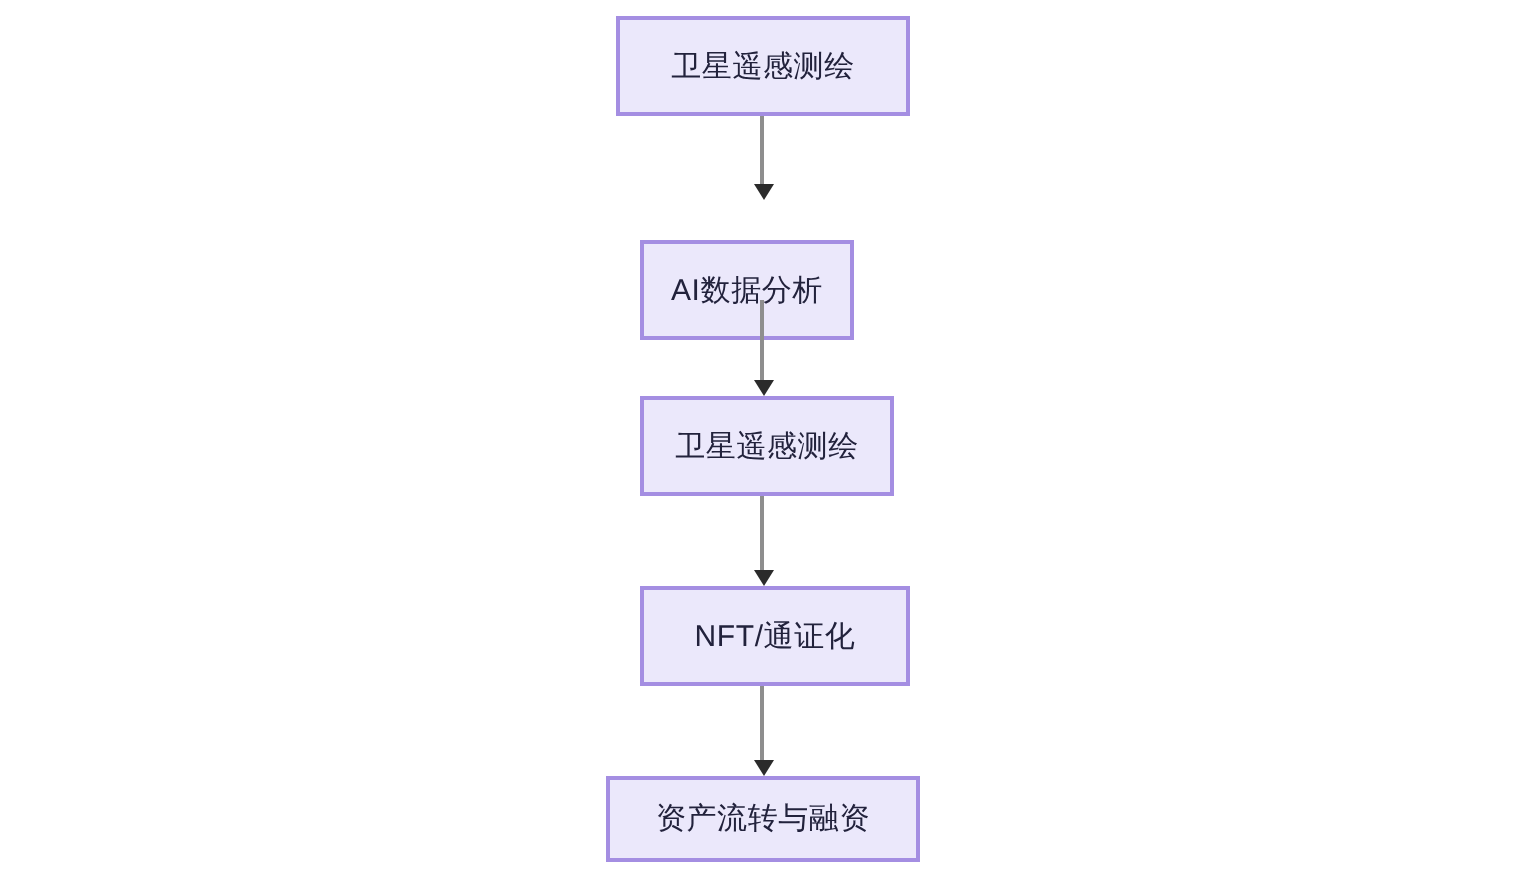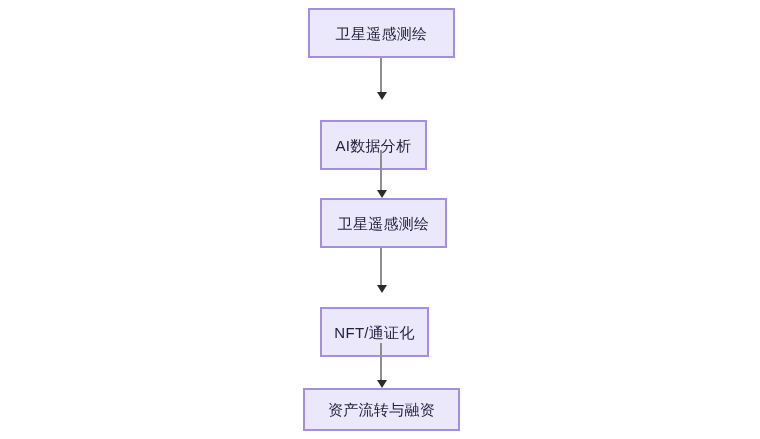--- a/index.html
+++ b/index.html
@@ -27,21 +27,21 @@
     justify-content: center;
     color: #22223c;
     font-size: 15px;
     line-height: 1;
     letter-spacing: 0.3px;
     white-space: nowrap;
   }
   .flow-node.n0 { left: 308px; top: 8px;   width: 147px; height: 50px; align-items: center; }
   .flow-node.n1 { left: 320px; top: 100px; width: 107px; height: 50px; margin-top: 20px; }
   .flow-node.n2 { left: 320px; top: 198px; width: 127px; height: 50px; }
-  .flow-node.n3 { left: 320px; top: 307px; width: 109px; height: 50px; }
+  .flow-node.n3 { left: 320px; top: 293px; width: 135px; height: 50px; }
   .flow-node.n4 { left: 303px; top: 388px; width: 157px; height: 43px; }
 
   .flow-edge {
     position: absolute;
     left: 381px;
     width: 1px;
   }
   .flow-edge .edge-line {
     position: absolute;
     left: 0;

